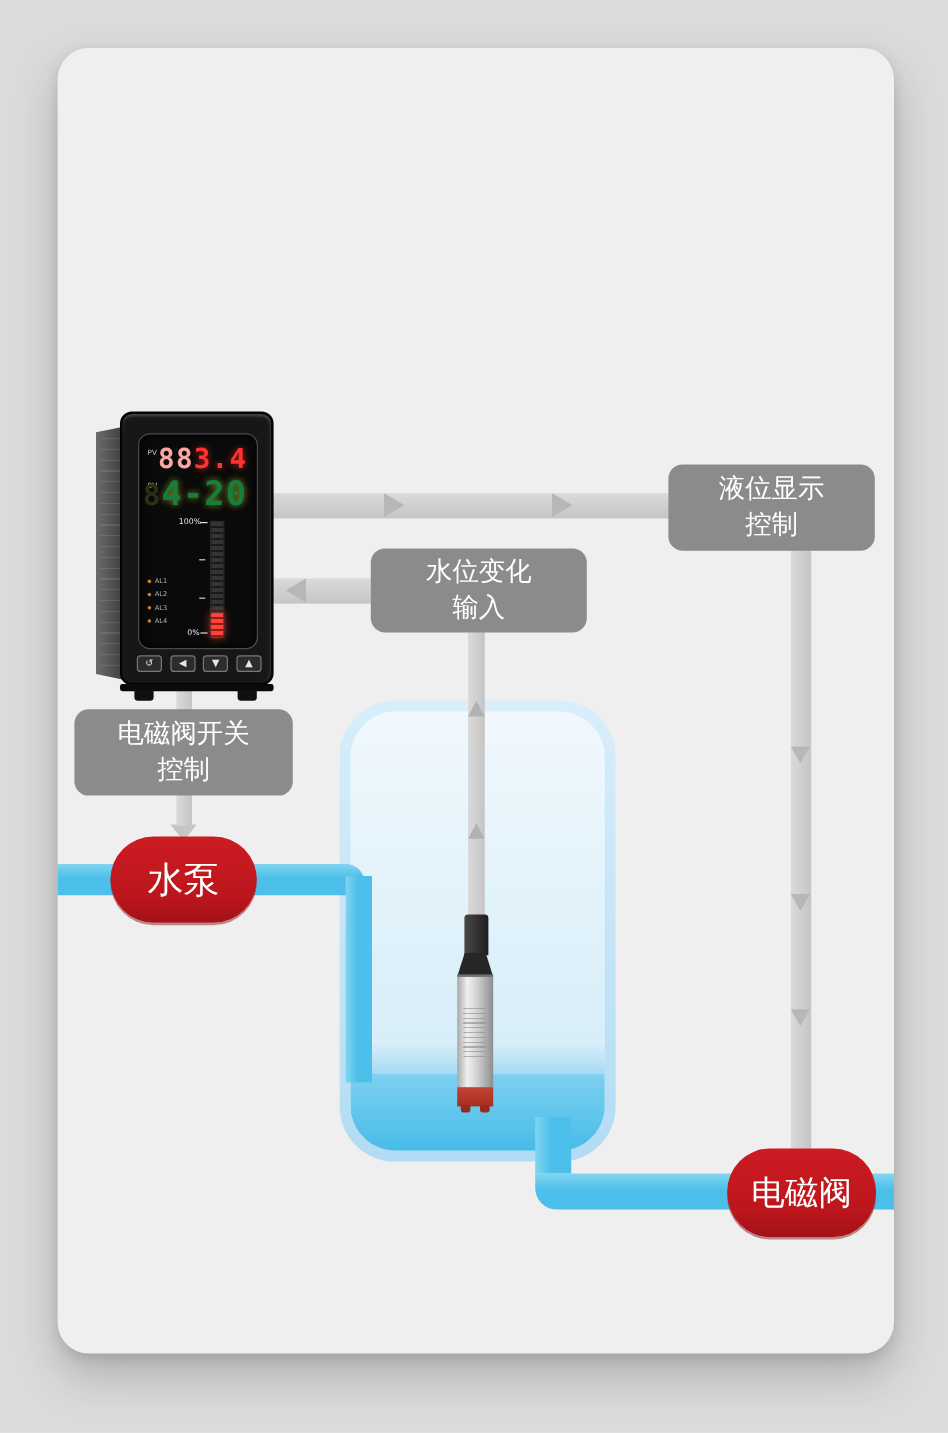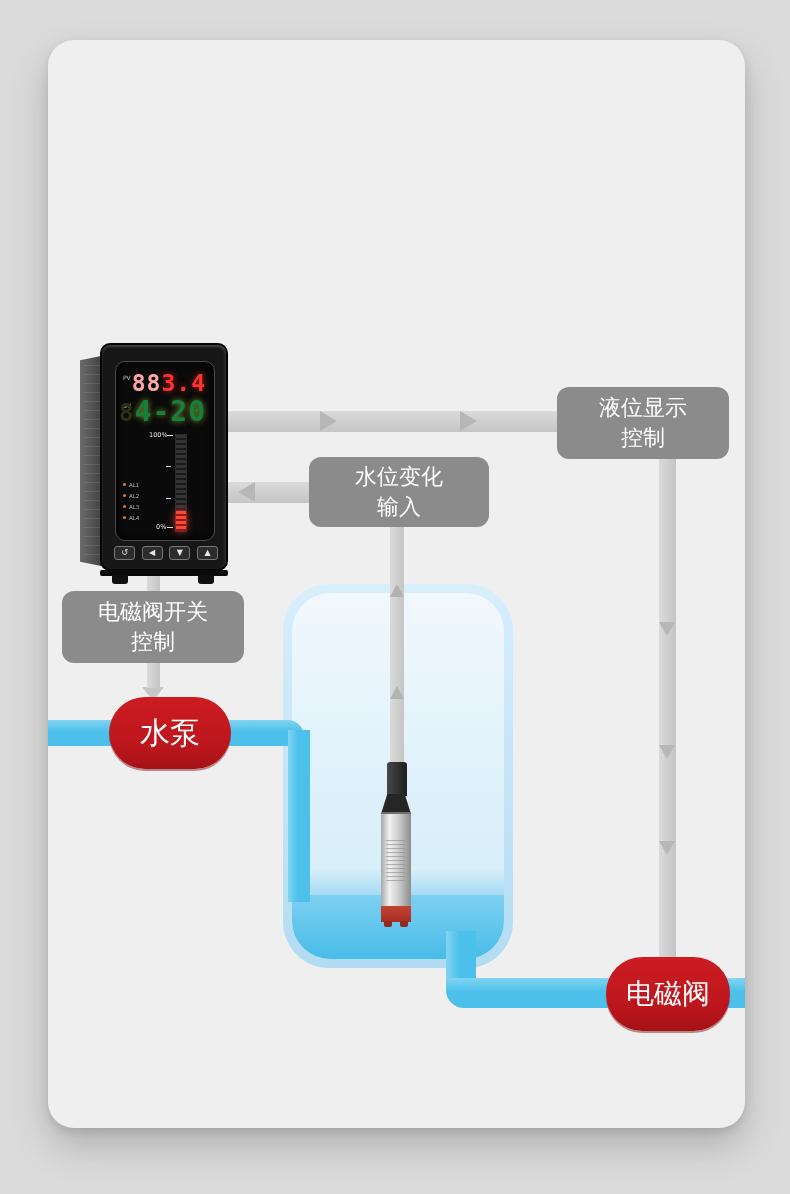--- a/index.html
+++ b/index.html
@@ -204,21 +204,21 @@
 
 <div class="sensor-part gland-top" style="left:387px;top:762px;width:20px;height:34px;"></div>
 <div class="sensor-part gland-flare" style="left:381px;top:794px;width:30px;height:20px;"></div>
 <div class="sensor-part sensor-body" style="left:381px;top:812px;width:30px;height:96px;">
   <div class="sensor-label"></div>
 </div>
 <div class="sensor-part sensor-tip" style="left:381px;top:906px;width:30px;height:16px;"></div>
 <div class="sensor-part sensor-notch" style="left:384px;top:921px;width:8px;height:6px;"></div>
 <div class="sensor-part sensor-notch" style="left:400px;top:921px;width:8px;height:6px;"></div>
 
-<div class="pill" style="left:109px;top:697px;width:122px;height:72px;font-size:30px;">
+<div class="pill" style="left:92px;top:697px;width:122px;height:72px;font-size:30px;">
   <span>水泵</span>
 </div>
 <div class="pill" style="left:606px;top:957px;width:124px;height:74px;font-size:28px;">
   <span>电磁阀</span>
 </div>
 
 <div class="device">
   <div class="dev-side">
     <div class="dev-side-lines"></div>
   </div>

